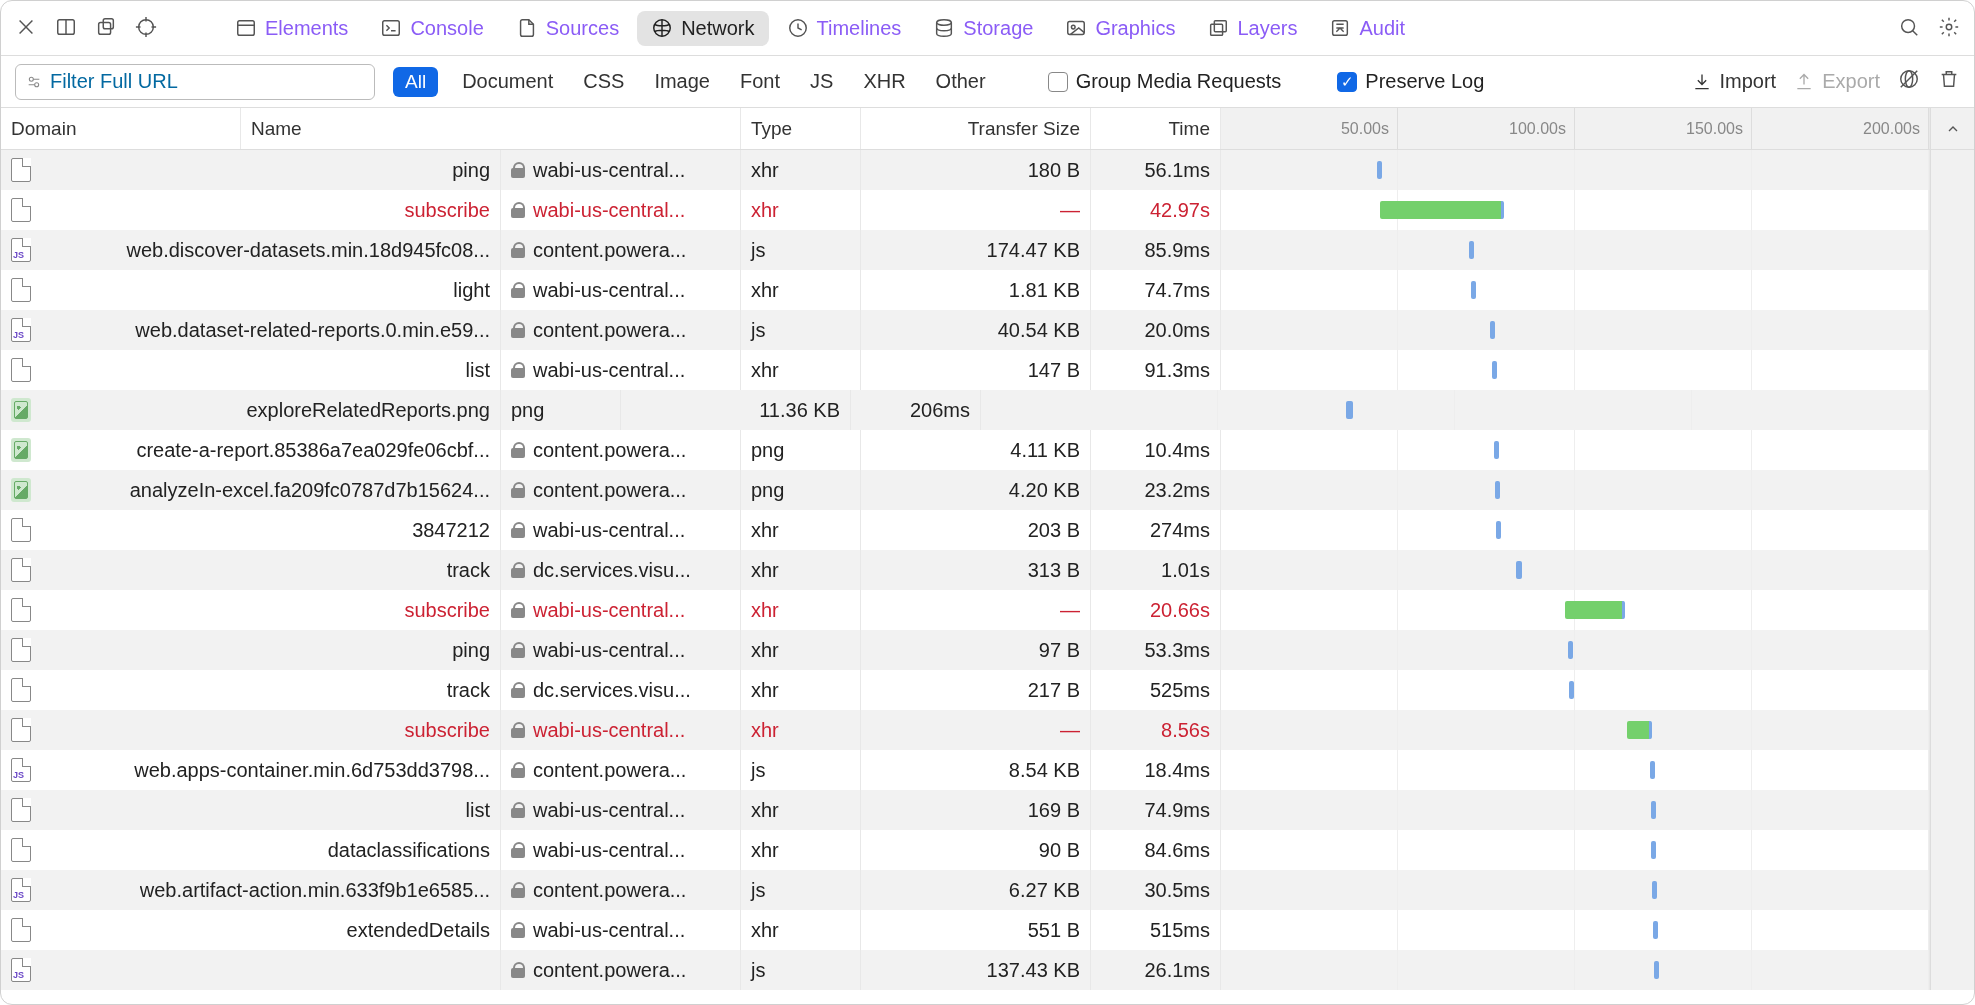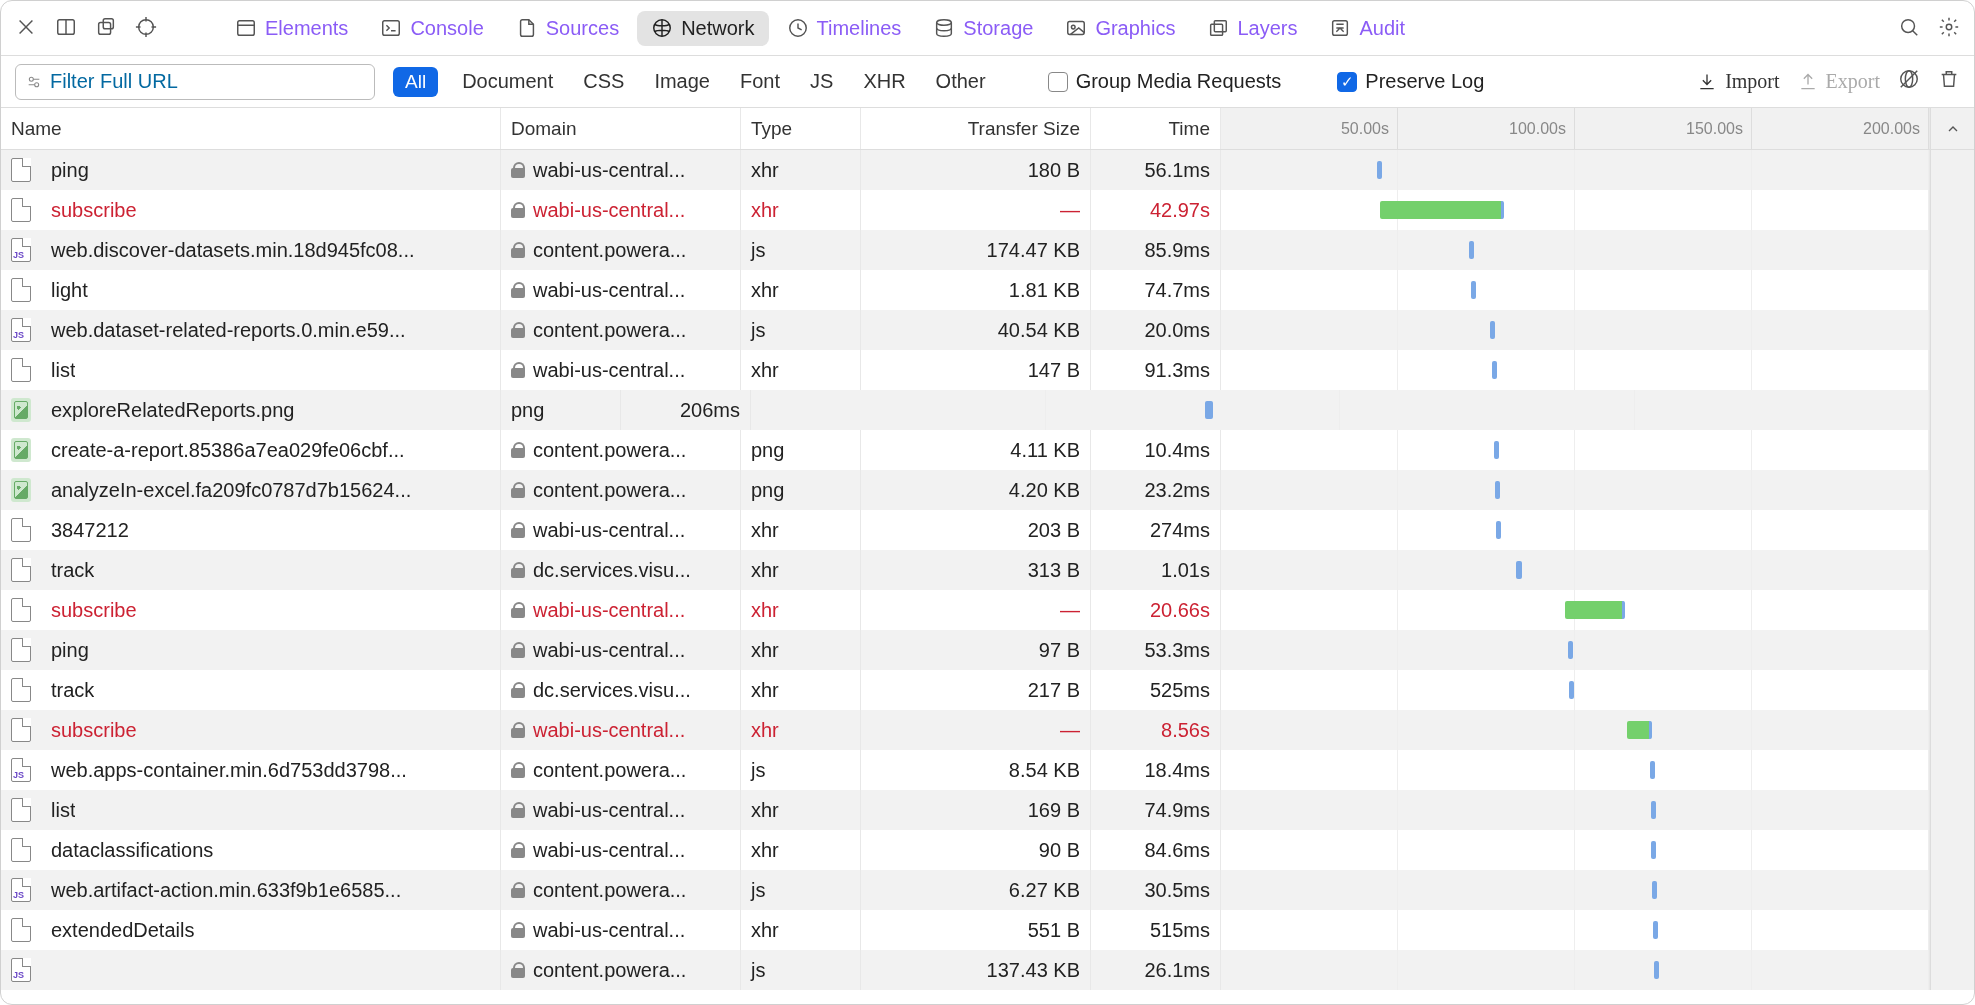--- a/index.html
+++ b/index.html
@@ -41,21 +41,21 @@
   width:360px; height:36px; border:1px solid #bbb; border-radius:6px; padding:0 10px; color:#888;
   gap:8px;
 }
 .filterbox svg{width:16px;height:16px;stroke:#888;fill:none;stroke-width:1.6;}
 .pill{ background:#1068e6; color:#fff; padding:4px 12px; border-radius:6px; font-size:19px;}
 .chip{ color:#333; padding:4px 6px;}
 .chk{ display:flex; align-items:center; gap:8px;}
 .chk .box{ width:20px;height:20px;border:1.5px solid #888;border-radius:4px; display:flex;align-items:center;justify-content:center;}
 .chk.checked .box{ background:#1068e6;border-color:#1068e6;}
 .chk.checked .box::after{content:"✓";color:#fff;font-size:15px;line-height:1;}
-.iolink{ display:flex; align-items:center; gap:8px; color:#333;font-family:Liberation Serif, serif;}
+.iolink{ display:flex; align-items:center; gap:8px; color:#333;}
 .iolink.dis{color:#aaa;}
 .iolink svg{width:20px;height:20px;fill:none;stroke:currentColor;stroke-width:1.6;}
 
 
 .gridhead {
   display:flex; height:42px; align-items:stretch; border-bottom:1px solid #ddd;
   font-size:19px; color:#333;
 }
 .col { display:flex; align-items:center; padding:0 10px; border-right:1px solid #e8e8e8; overflow:hidden; white-space:nowrap; text-overflow:ellipsis;}
 .c-name{ width:500px;}
@@ -69,21 +69,21 @@
 .c-expand{ width:44px; display:flex;align-items:center;justify-content:center; background:#f1f1f1;border-left:1px solid #ddd;}
 .c-expand svg{width:16px;height:16px;stroke:#555;fill:none;stroke-width:2;}
 
 
 .rows{ overflow:hidden;}
 .row { display:flex; height:40px; align-items:stretch; font-size:20px;}
 .row:nth-child(odd){ background:#f2f2f2;}
 .row:nth-child(even){ background:#fff;}
 .row .col{ border-right:1px solid #e8e8e8;}
 .row.err{ color:#c23; }
-.row .c-name{ gap:20px;}
+.row .c-name{ gap:0;justify-content:space-between;}
 .row .c-domain{ gap:8px;}
 .ficon{width:20px;height:24px;border:1.4px solid #888;border-radius:2px;position:relative;flex:0 0 20px;background:#fff;}
 .ficon::before{content:"";position:absolute;top:-1px;right:-1px;width:8px;height:8px;background:#fff;border-left:1.4px solid #888;border-bottom:1.4px solid #888;}
 .ficon.js::after{content:"JS";position:absolute;bottom:1px;left:1px;font-size:9px;font-weight:700;color:#6b48c7;}
 .ficon.img{border-radius:3px;border:none;background:linear-gradient(#cfe8cf,#cfe8cf);}
 .ficon.img::before{display:none;}
 .ficon.img::after{content:"";position:absolute;inset:3px;border:1px solid #6a6;border-radius:2px;background:radial-gradient(circle at 30% 35%,#6a6 2px,transparent 2px),linear-gradient(135deg,transparent 55%,#6a6 55%);}
 .lock{width:14px;height:16px;flex:0 0 14px;position:relative;}
 .lock::before{content:"";position:absolute;bottom:0;left:0;width:14px;height:10px;background:#888;border-radius:2px;}
 .lock::after{content:"";position:absolute;top:0;left:2px;width:8px;height:8px;border:2px solid #888;border-bottom:none;border-radius:6px 6px 0 0;}
@@ -248,22 +248,22 @@
         <circle cx="12" cy="12" r="9"></circle>
         <ellipse cx="12" cy="12" rx="4" ry="9"></ellipse>
         <line x1="3" y1="21" x2="21" y2="3"></line>
       </svg></span>
   <span style="color:#555"><svg viewBox="0 0 24 24" style="width:22px;height:22px;stroke:currentColor;fill:none;stroke-width:1.6">
         <path d="M4 7h16M9 7V4h6v3M6 7l1 13h10l1-13"></path>
       </svg></span>
 </div>
 
 <div class="gridhead">
+  <div class="col c-domain">Domain</div>
   <div class="col c-name">Name</div>
-  <div class="col c-domain">Domain</div>
   <div class="col c-type">Type</div>
   <div class="col c-size">Transfer Size</div>
   <div class="col c-time">Time</div>
   <div class="col c-wf">
     <div class="ticks">
       <div class="tick">50.00s</div>
       <div class="tick">100.00s</div>
       <div class="tick">150.00s</div>
       <div class="tick">200.00s</div>
     </div>
@@ -413,20 +413,21 @@
         <div class="bar b" style="left: 38.3%; width: 0.7%;"></div>
       </div>
       <div class="c-expand"></div>
     </div>
     <div class="row">
       <div class="col c-name">
         <span class="ficon img"></span>
         <span class="ellip">exploreRelatedReports.png</span>
       </div>
       <div class="col c-type">png</div>
+      <div class="col c-size">11.36 KB</div>
       <div class="col c-time">206ms</div>
       <div class="col wf">
         <div class="wflines">
           <div></div>
           <div></div>
           <div></div>
           <div></div>
         </div>
         <div class="bar b" style="left: 38.5%; width: 0.7%;"></div>
       </div>

